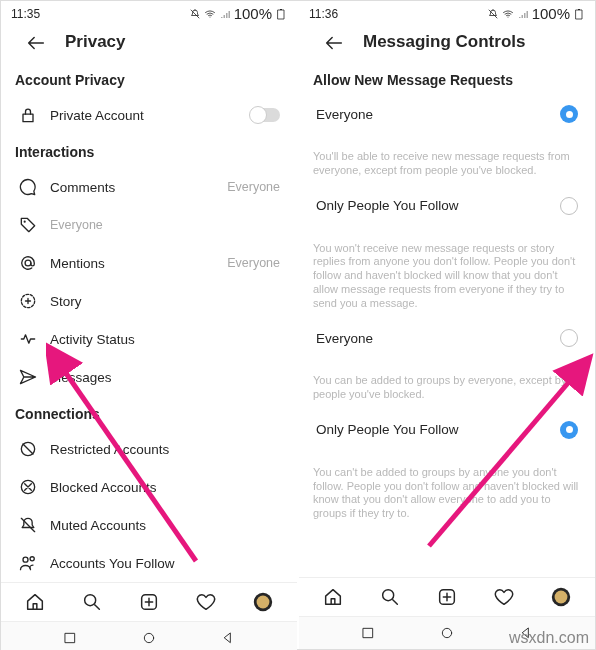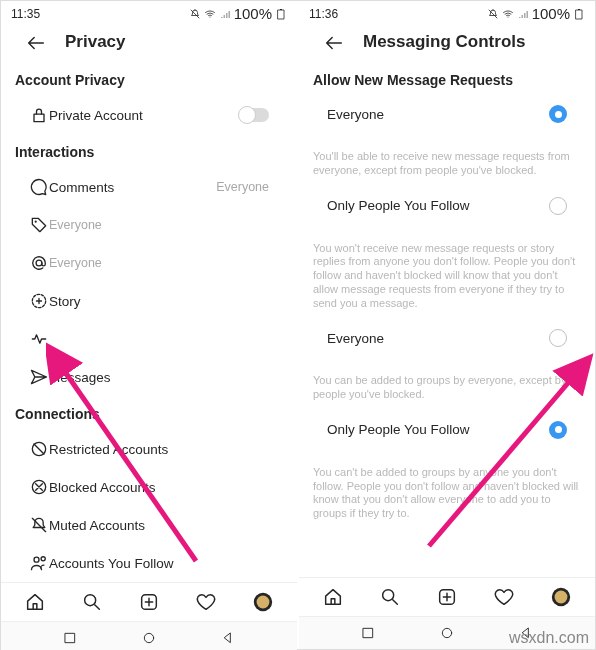--- a/index.html
+++ b/index.html
@@ -12,21 +12,21 @@
     color: #262626;
   }
   .device-row { display:flex; gap:2px; border:1px solid #ddd; background:#fff; }
   .phone { width: 296px; height: 648px; background:#fff; position: relative; display:flex; flex-direction:column; }
   .statusbar { display:flex; justify-content:space-between; align-items:center; padding:4px 10px 2px; font-size:12px; font-weight:500;}
   .status-icons { display:flex; gap:3px; align-items:center; font-size:15px;}
   .status-icons svg { width:12px; height:12px; }
   .header { display:flex; align-items:flex-start; padding:8px 24px; gap:18px; }
   .header .title { font-size:17px; font-weight:600; }
   .section-head { font-size:14px; font-weight:700; padding:10px 14px 8px; }
-  .row { display:flex; align-items:center; padding:9px 28px; }
+  .row { display:flex; align-items:center; padding:9px 17px; gap:12px; }
   .row .label { flex:1; font-size:13.5px; }
   .row .value { color:#a8a8a8; font-size:12.5px; }
   .row .icon { width:20px; display:flex; justify-content:center;}
   .helper { font-size:11px; color:#b8b8b8; padding:2px 14px 10px; line-height:1.25;margin-top:16px; }
   .radio { width:18px; height:18px; border:1.5px solid #c0c0c0; border-radius:50%; display:inline-block; }
   .radio.selected { border:none; background:#3897f0; display:flex; align-items:center; justify-content:center; }
   .radio.selected::after { content:""; width:7px; height:7px; background:#fff; border-radius:50%; }
   .toggle { width:30px; height:14px; border-radius:7px; background:#dbdbdb; position:relative; }
   .toggle::after { content:""; width:16px; height:16px; background:#fff; border:1px solid #ccc; border-radius:50%; position:absolute; left:-1px; top:-2px; }
   .bottombar { display:flex; justify-content:space-around; align-items:center; padding:8px 6px; border-top:1px solid #eee; margin-top:auto;}
@@ -107,37 +107,39 @@
         </span>
       <span class="value">Everyone</span>
     </div>
     <div class="row">
       <span class="icon">
           <svg width="20" height="20" viewBox="0 0 24 24">
             <circle cx="12" cy="12" r="3.5" class="stroke"></circle>
             <path class="stroke" d="M15.5 12v1.5a2 2 0 0 0 4 0V12a7.5 7.5 0 1 0-3 6"></path>
           </svg>
         </span>
+      <span class="label">Mentions</span>
       <span class="value">Everyone</span>
     </div>
     <div class="row">
       <span class="icon">
           <svg width="20" height="20" viewBox="0 0 24 24">
             <circle cx="12" cy="12" r="8" class="stroke" stroke-dasharray="3 2"></circle>
             <path class="stroke" d="M12 9v6M9 12h6"></path>
           </svg>
         </span>
       <span class="label">Story</span>
     </div>
     <div class="row">
       <span class="icon">
           <svg width="20" height="20" viewBox="0 0 24 24">
             <path class="stroke" d="M4 12h3l2-5 4 10 2-5h5"></path>
           </svg>
         </span>
+      <span class="label">Activity Status</span>
     </div>
     <div class="row">
       <span class="icon">
           <svg width="20" height="20" viewBox="0 0 24 24">
             <path class="stroke" d="M3 4l18 8-18 8 4-8z M7 12h14"></path>
           </svg>
         </span>
       <span class="label">Messages</span>
     </div>
 

